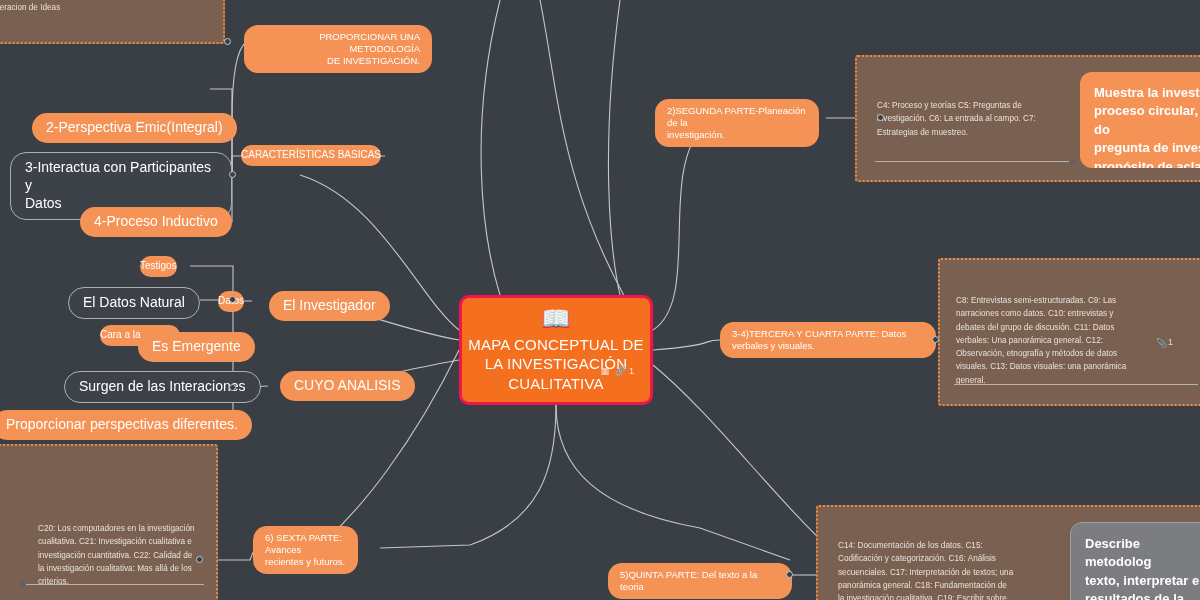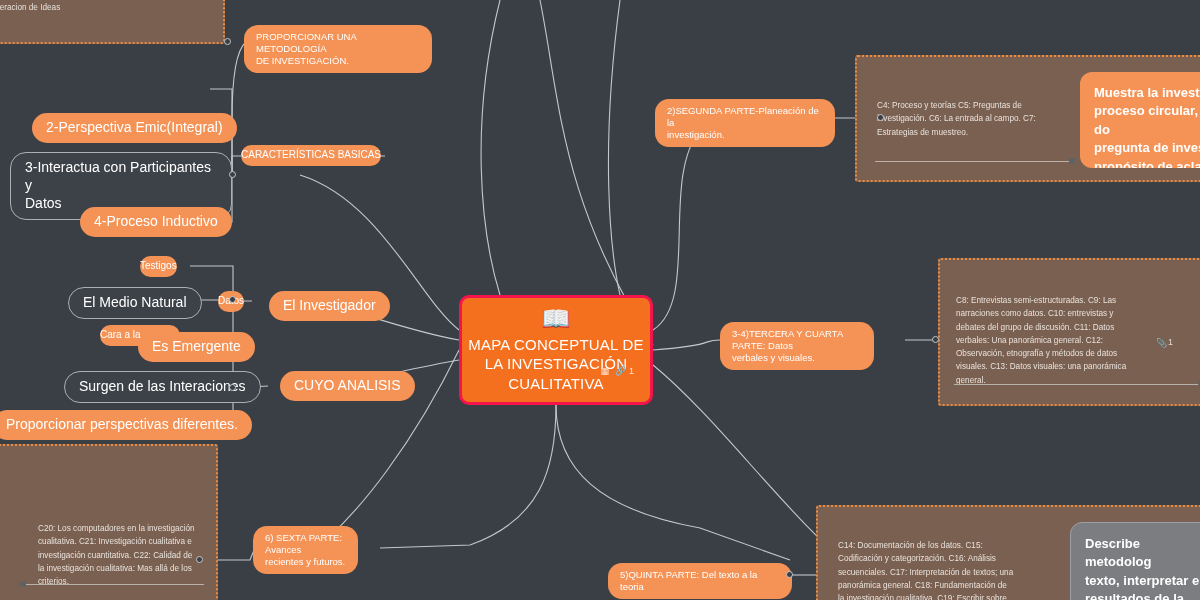--- a/index.html
+++ b/index.html
@@ -188,55 +188,55 @@
     <span class="book">📖</span>
     <span class="title">MAPA CONCEPTUAL DE
 LA INVESTIGACIÓN
 CUALITATIVA</span>
     <span class="meta">
       <span>▦</span>
       <span>🔗</span><span>1</span>
     </span>
   </div>
 
-  <div class="node filled mid" style="left:244px; top:25px; width:188px;">PROPORCIONAR UNA METODOLOGÍA
+  <div class="node filled mid" style="left:244px; top:25px; width:188px;text-align:right;">PROPORCIONAR UNA METODOLOGÍA
 DE INVESTIGACIÓN.</div>
 
 
   <div class="node filled big" style="left:32px; top:113px;">2-Perspectiva Emic(Integral)</div>
 
   <div class="node outlined big" style="left:10px; top:152px; width:222px; border-radius:16px;">3-Interactua con Participantes y
 Datos</div>
 
   <div class="node filled big" style="left:80px; top:207px;">4-Proceso Inductivo</div>
 
   <div class="node filled small" style="left:241px; top:145px;">CARACTERÍSTICAS BASICAS</div>
 
   <div class="node filled small" style="left:140px; top:256px;">Testigos</div>
 
-  <div class="node outlined big" style="left:68px; top:287px;">El Medio Natural</div>
+  <div class="node outlined big" style="left:68px; top:287px;">El Datos Natural</div>
 
   <div class="node filled small" style="left:218px; top:291px;">Datos</div>
 
   <div class="node filled big" style="left:269px; top:291px;">El Investigador</div>
 
   <div class="node filled small" style="left:100px; top:325px; width:80px;">Cara a la</div>
 
   <div class="node filled big" style="left:138px; top:332px;">Es Emergente</div>
 
   <div class="node outlined big" style="left:64px; top:371px;">Surgen de las Interaciones</div>
 
   <div class="node filled big" style="left:280px; top:371px;">CUYO ANALISIS</div>
 
   <div class="node filled big" style="left:-8px; top:410px;">Proporcionar perspectivas diferentes.</div>
 
-  <div class="node filled mid" style="left:655px; top:99px; width:180px;">2)SEGUNDA PARTE-Planeación de la
+  <div class="node filled mid" style="left:655px; top:99px; width:164px;">2)SEGUNDA PARTE-Planeación de la
 investigación.</div>
 
-  <div class="node filled mid" style="left:720px; top:322px; width:154px;">3-4)TERCERA Y CUARTA PARTE: Datos
+  <div class="node filled mid" style="left:720px; top:322px; width:216px;">3-4)TERCERA Y CUARTA PARTE: Datos
 verbales y visuales.</div>
 
   <div class="node filled mid" style="left:253px; top:526px; width:105px;">6) SEXTA PARTE: Avances
 recientes y futuros.</div>
 
   <div class="node filled mid" style="left:608px; top:563px; width:184px;">5)QUINTA PARTE: Del texto a la teoria</div>
 
   <div class="conn-dot" style="left:229px; top:171px;"></div>
   <div class="conn-dot" style="left:229px; top:296px;"></div>
   <div class="conn-dot" style="left:229px; top:384px;"></div>

